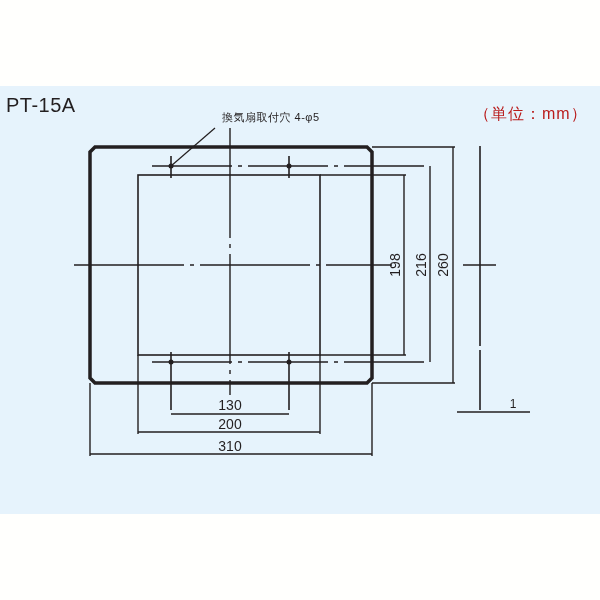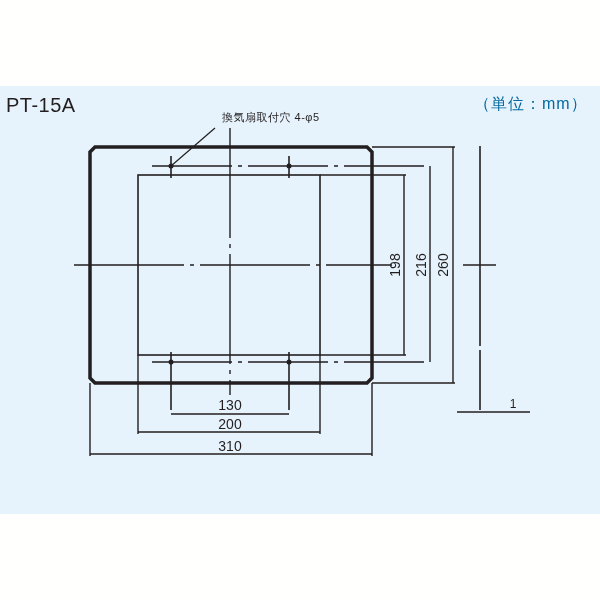--- a/index.html
+++ b/index.html
@@ -1,19 +1,19 @@
 <!DOCTYPE html>
 <html><head>
 <meta charset="utf-8">
 <style>
   html, body { margin: 0; padding: 0; }
   body { width: 600px; height: 600px; background: #fffffd; position: relative; overflow: hidden; font-family: "Liberation Sans", sans-serif; }
   .panel { position: absolute; left: 0; top: 86px; width: 600px; height: 428px; background: #e6f3fc; }
   .model { position: absolute; left: 6px; top: 94px; font-size: 20px; color: #231f20; letter-spacing: 0.5px; }
-  .unit { position: absolute; left: 474px; top: 94px; font-size: 16px; color: #0369a1; letter-spacing: 1px; }
+  .unit { position: absolute; left: 474px; top: 104px; font-size: 16px; color: #b91c1c; letter-spacing: 1px; }
   .callout { position: absolute; left: 222px; top: 110px; font-size: 11px; color: #231f20; letter-spacing: 0.5px; }
   svg { position: absolute; left: 0; top: 0; }
   .dimtxt { font-family: "Liberation Sans", sans-serif; font-size: 14px; fill: #231f20; }
 </style>
 </head>
 <body>
 
 <div class="panel"></div>
 
 <div class="model">PT-15A</div>

